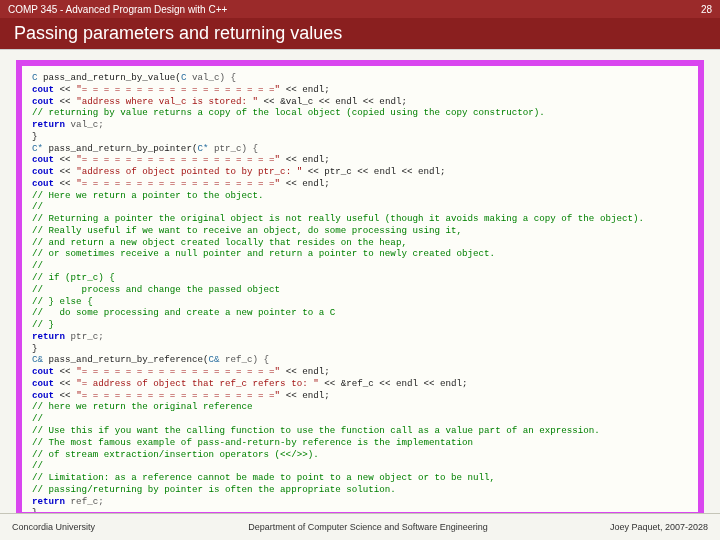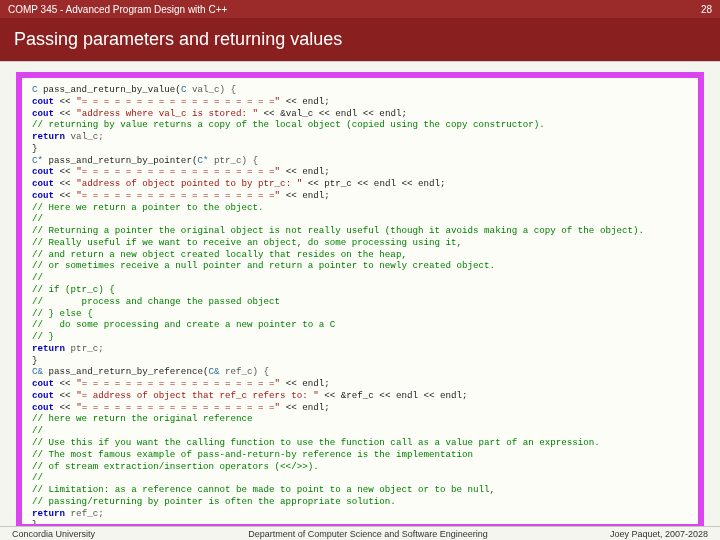--- a/index.html
+++ b/index.html
@@ -17,21 +17,21 @@
     height: 18px;
     font-size: 10px;
     padding: 2px 8px;
     display: flex;
     justify-content: space-between;
     align-items: center;
   }
   .titlebar {
     background: #8a1f1f;
     color: #fff;
-    height: 44px;
+    height: 32px;
     padding: 4px 14px;
     font-size: 18px;
     font-weight: 300;
     display: flex;
     align-items: center;
     border-bottom: 1px solid #ccc;
   }
   .code-wrap {
     margin: 10px 16px 0 16px;
     border: 6px solid #d946ef;
@@ -50,21 +50,21 @@
   .k-type { color: #2a6fa0; }
   .k-key  { color: #0000cc; font-weight: bold;}
   .k-str  { color: #a31515; }
   .k-com  { color: #008000; }
   .k-id   { color: #555555; }
   .footer {
     position: absolute;
     bottom: 0;
     left: 0;
     right: 0;
-    height: 14px;
+    height: 27px;
     border-top: 1px solid #c5c5b8;
     background: #f5f5f0;
     font-size: 9px;
     display: flex;
     justify-content: space-between;
     align-items: center;
     padding: 0 12px;
     color: #333;
   }
   .footer .center { position:absolute; left:16px; right:0; text-align:center; }

